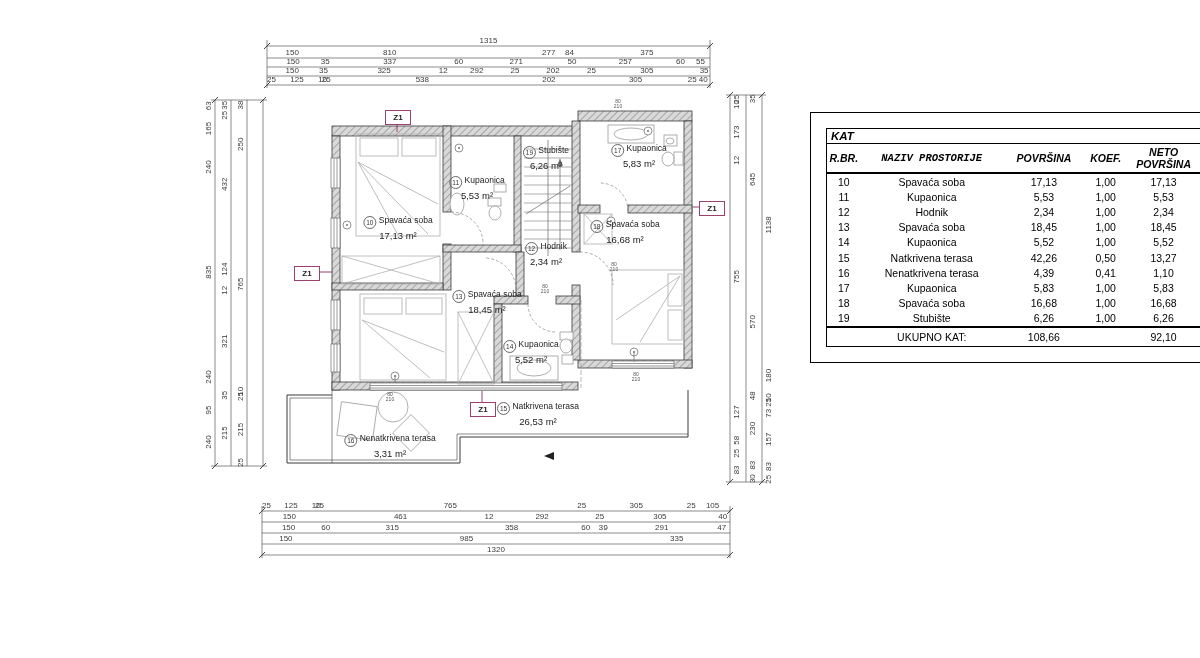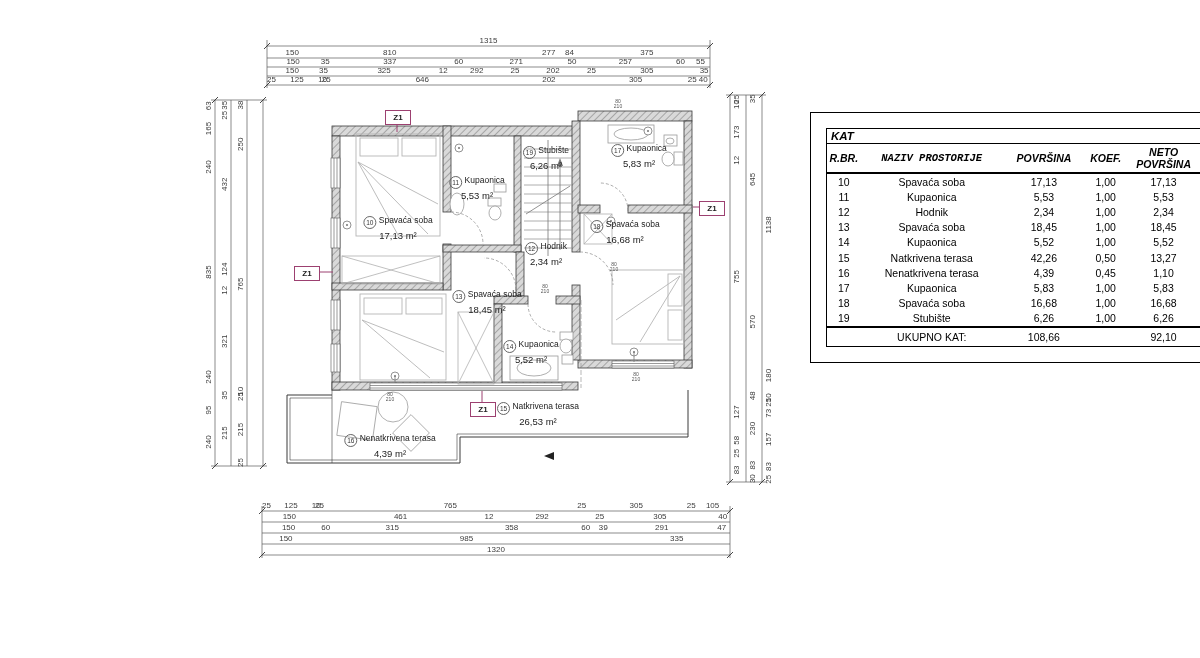--- a/index.html
+++ b/index.html
@@ -306,21 +306,21 @@
       <span style="flex-grow: 202;">202</span>
       <span style="flex-grow: 25;">25</span>
       <span style="flex-grow: 305;">305</span>
       <span style="flex-grow: 35;">35</span>
     </div>
   <div class="dim-row" style="left:267px;top:75px;width:443px;">
       <span style="flex-grow: 25;">25</span>
       <span style="flex-grow: 125;">125</span>
       <span style="flex-grow: 10;">10</span>
       <span style="flex-grow: 25;">25</span>
-      <span style="flex-grow: 538;">646</span>
+      <span style="flex-grow: 538;">538</span>
       <span style="flex-grow: 202;">202</span>
       <span style="flex-grow: 305;">305</span>
       <span style="flex-grow: 25;">25</span>
       <span style="flex-grow: 40;">40</span>
     </div>
 
   <div class="dim-row" style="left:262px;top:501px;width:468px;">
       <span style="flex-grow: 25;">25</span>
       <span style="flex-grow: 125;">125</span>
       <span style="flex-grow: 10;">10</span>
@@ -438,21 +438,21 @@
   <div class="room-label" style="left:531px;top:339px;">
     <div class="rl-name"><span class="circ">14</span> <span>Kupaonica</span></div>
     <div class="rl-area">5,52 m²</div>
   </div>
   <div class="room-label" style="left:538px;top:401px;">
     <div class="rl-name"><span class="circ">15</span> <span>Natkrivena terasa</span></div>
     <div class="rl-area">26,53 m²</div>
   </div>
   <div class="room-label" style="left:390px;top:433px;">
     <div class="rl-name"><span class="circ">16</span> <span>Nenatkrivena terasa</span></div>
-    <div class="rl-area">4,39 m²</div>
+    <div class="rl-area">3,31 m²</div>
   </div>
   <div class="room-label" style="left:639px;top:143px;">
     <div class="rl-name"><span class="circ">17</span> <span>Kupaonica</span></div>
     <div class="rl-area">5,83 m²</div>
   </div>
   <div class="room-label" style="left:625px;top:219px;">
     <div class="rl-name"><span class="circ">18</span> <span>Spavaća soba</span></div>
     <div class="rl-area">16,68 m²</div>
   </div>
   <div class="room-label" style="left:546px;top:145px;">
@@ -539,21 +539,21 @@
               <td>15</td>
               <td>Natkrivena terasa</td>
               <td>42,26</td>
               <td>0,50</td>
               <td>13,27</td>
             </tr>
             <tr>
               <td>16</td>
               <td>Nenatkrivena terasa</td>
               <td>4,39</td>
-              <td>0,45</td>
+              <td>0,41</td>
               <td>1,10</td>
             </tr>
             <tr>
               <td>17</td>
               <td>Kupaonica</td>
               <td>5,83</td>
               <td>1,00</td>
               <td>5,83</td>
             </tr>
             <tr>

